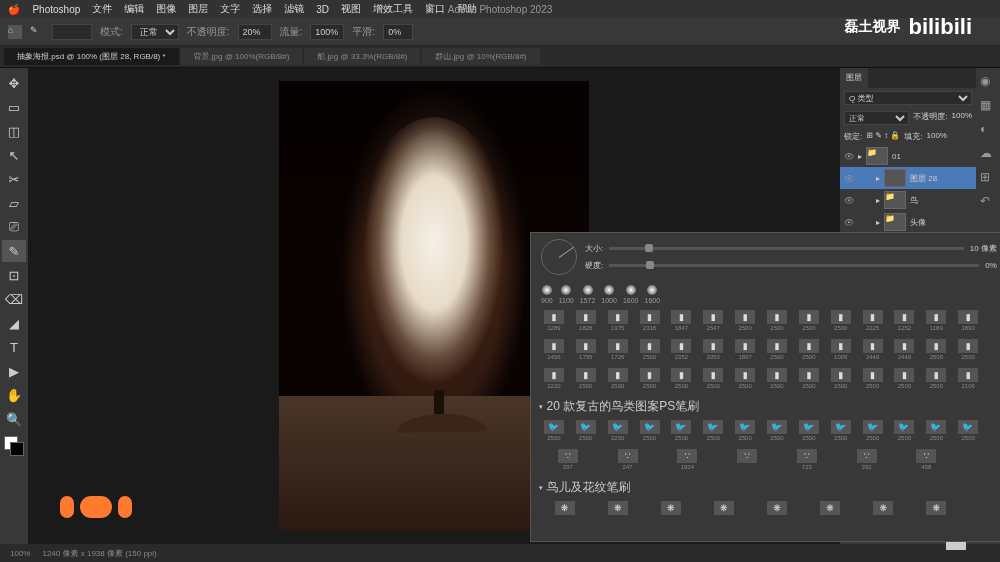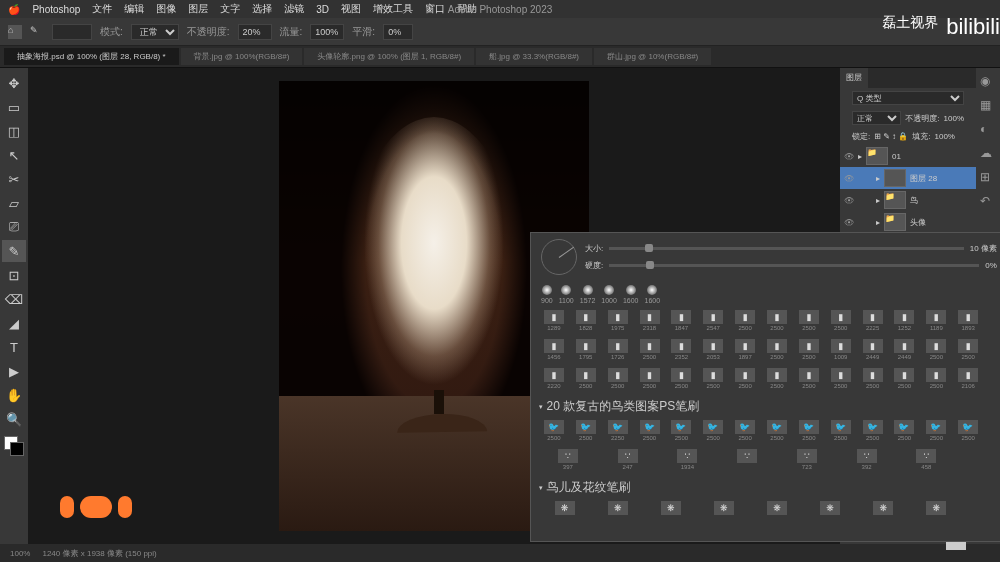--- a/index.html
+++ b/index.html
@@ -29,21 +29,21 @@
 .water{position:absolute;bottom:0;left:0;right:0;height:30%;background:linear-gradient(180deg,#4a3528,#2a1a12)}
 .boat{position:absolute;bottom:22%;left:38%;width:90px;height:18px;background:#3a2518;border-radius:50%/100% 100% 0 0;transform:rotate(-1deg)}
 .person{position:absolute;bottom:26%;left:50%;width:10px;height:24px;background:#1a1008}
 .rightpanels{width:160px;background:#383838;display:flex}
 .rp-icons{width:24px;background:#383838;display:flex;flex-direction:column;gap:8px;padding:6px 0;align-items:center}
 .rp-icons .ic{width:16px;height:16px;color:#999;font-size:12px;cursor:pointer}
 .rp-content{flex:1;display:flex;flex-direction:column}
 .rp-tabs{height:20px;display:flex;font-size:8px;background:#2a2a2a}
 .rp-tabs span{padding:4px 6px;color:#888}
 .rp-tabs span.act{background:#383838;color:#ccc}
-.rp-row{padding:3px 12px;display:flex;align-items:center;gap:4px;font-size:8px}
+.rp-row{padding:3px 4px;display:flex;align-items:flex-start;gap:4px;font-size:8px}
 .rp-row select{background:#2a2a2a;border:1px solid #444;color:#ccc;font-size:8px;flex:1;height:14px}
 .layers{flex:1;overflow:auto;font-size:8px}
 .layer{display:flex;align-items:center;padding:2px 4px;gap:4px;cursor:pointer}
 .layer .eye{width:10px;color:#999}
 .layer .thumb{width:22px;height:18px;background:#555;border:1px solid #666}
 .layer.sel{background:#4a7ab8}
 .layer .indent{width:14px}
 .brushpanel{position:absolute;top:232px;left:530px;width:494px;height:310px;background:#383838;border:1px solid #555;display:flex;flex-direction:column;z-index:50}
 .bp-top{padding:6px 10px;display:flex;flex-direction:column;gap:6px}
 .bp-row{display:flex;align-items:center;gap:8px}
@@ -56,21 +56,21 @@
 .bp-presets{padding:4px 10px;display:flex;gap:6px}
 .bp-presets .p{display:flex;flex-direction:column;align-items:center;font-size:7px;color:#999}
 .bp-presets .p .dot{width:10px;height:10px;background:radial-gradient(circle,#fff,transparent);border-radius:50%;margin-bottom:2px}
 .bp-scroll{flex:1;overflow:auto;padding:0 8px}
 .bp-grid{display:grid;grid-template-columns:repeat(15,1fr);gap:2px;margin-bottom:4px}
 .bp-item{display:flex;flex-direction:column;align-items:center;font-size:6px;color:#888;padding:2px 0}
 .bp-item .sw{width:20px;height:14px;background:#555;margin-bottom:1px;display:flex;align-items:center;justify-content:center;color:#ddd;font-size:9px}
 .bp-group{font-size:12px;color:#ccc;padding:3px 0;display:flex;align-items:center;gap:4px}
 .bp-group::before{content:"▾";font-size:7px}
 .statusbar{position:absolute;bottom:0;left:0;right:0;height:18px;background:#2a2a2a;display:flex;align-items:center;padding:0 10px;font-size:8px;color:#888;gap:12px}
-.watermark{position:absolute;top:14px;right:0;font-size:22px;font-weight:normal;color:#fff;z-index:100;display:flex;gap:8px}
+.watermark{position:absolute;top:14px;right:28px;font-size:22px;font-weight:bold;color:#fff;z-index:100;display:flex;align-items:center;gap:8px}
 .watermark .cn{font-size:14px}
 .logo{position:absolute;bottom:44px;left:60px;display:flex;gap:6px;z-index:40}
 .logo .b{width:14px;height:22px;background:#ff7a2e;border-radius:7px}
 .logo .b2{width:32px;height:22px;background:#ff7a2e;border-radius:11px}
 .videoctl{position:absolute;bottom:44px;right:30px;width:30px;height:30px;background:#333;border-radius:4px;z-index:40;display:flex;align-items:center;justify-content:center;color:#fff}
 .brushprev{position:absolute;bottom:12px;right:34px;width:20px;height:44px;background:#ccc;z-index:40}
 </style>
 </head>
 <body>
 
@@ -102,21 +102,20 @@
   <input style="width: 34px;" value="20%">
   <span class="lbl">流量:</span>
   <input style="width: 34px;" value="100%">
   <span class="lbl">平滑:</span>
   <input style="width: 30px;" value="0%">
 </div>
 
 <div class="tabbar">
   <div class="tab active">抽象海报.psd @ 100% (图层 28, RGB/8) *</div>
   <div class="tab">背景.jpg @ 100%(RGB/8#)</div>
-  <div class="tab">头像轮廓.png @ 100% (图层 1, RGB/8#)</div>
   <div class="tab">船.jpg @ 33.3%(RGB/8#)</div>
   <div class="tab">群山.jpg @ 10%(RGB/8#)</div>
 </div>
 
 <div class="main">
   <div class="toolbar">
     <div class="tool">✥</div>
     <div class="tool">▭</div>
     <div class="tool">◫</div>
     <div class="tool">↖</div>

